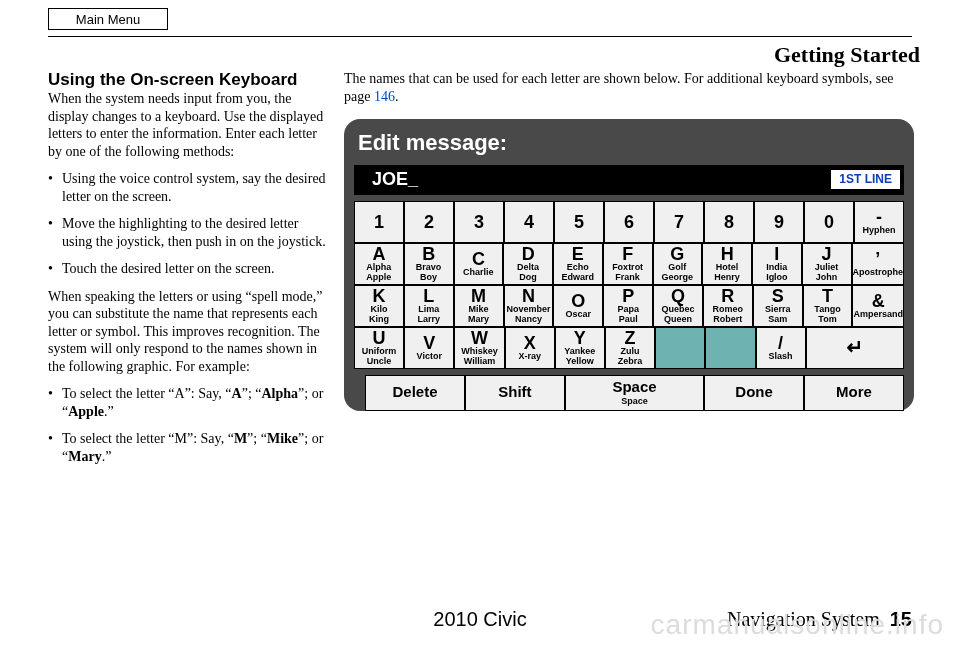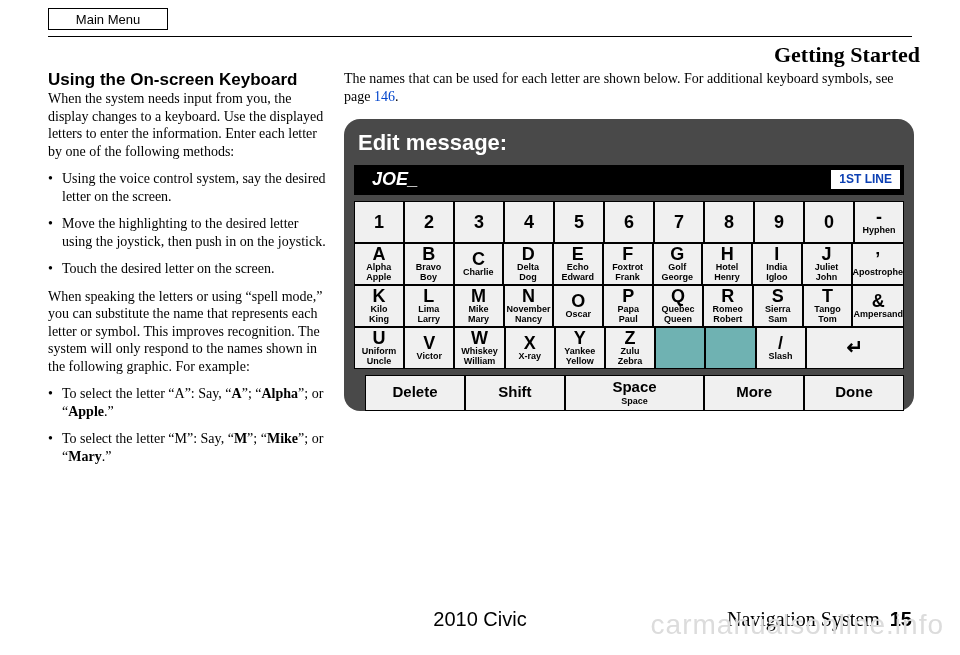--- a/index.html
+++ b/index.html
@@ -82,21 +82,20 @@
     display: flex;
     align-items: center;
   }
   .kb-input-text {
     font-family: Arial, sans-serif;
     color: #fff;
     font-size: 18px;
     font-weight: bold;
     padding-left: 18px;
     flex: 1;
-    font-style: italic;
   }
   .kb-line-badge {
     background: #fff;
     color: #0b3fb3;
     font-family: Liberation Sans, sans-serif;
     font-weight: bold;
     font-size: 12px;
     padding: 2px 8px;
     margin-right: 4px;
   }
@@ -418,24 +417,24 @@
           <span>Delete</span>
         </div>
       <div class="btn">
           <span>Shift</span>
         </div>
       <div class="btn space">
         <span>Space</span>
         <span class="sub">Space</span>
       </div>
       <div class="btn">
+          <span>Done</span>
+        </div>
+      <div class="btn">
           <span>More</span>
-        </div>
-      <div class="btn">
-          <span>Done</span>
         </div>
     </div>
   </div>
 </div>
 
 <div class="footer">
   <div class="center">2010 Civic</div>
   <div class="right">
     <span>Navigation System</span>&nbsp;&nbsp;<b>15</b>
   </div>

